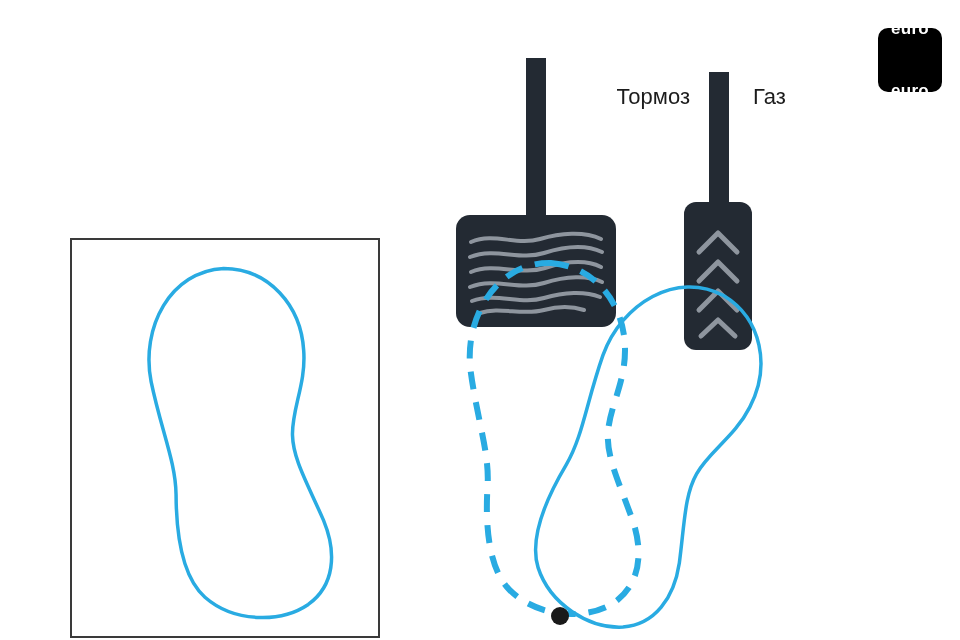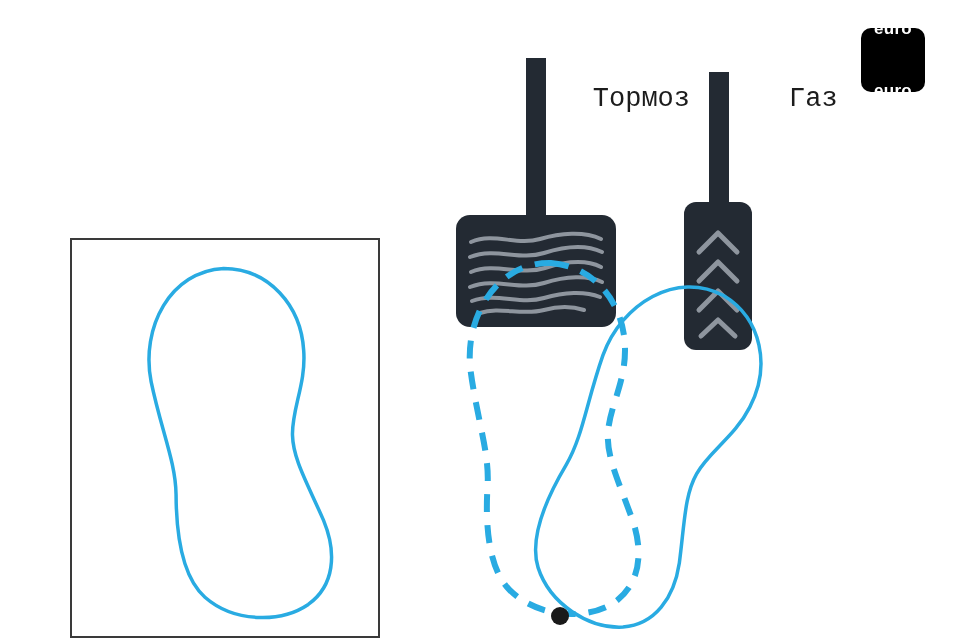--- a/index.html
+++ b/index.html
@@ -24,41 +24,40 @@
   .chevrons path { stroke-width: 5; }
 
   .foot { fill: none; stroke: var(--accent-blue, #29ABE2); }
   .foot.solid  { stroke-width: 3.5px; }
   .foot.dashed { stroke-width: 6px; stroke-dasharray: 18 13; }
 
   .heel-dot { fill: var(--heel-dot, #1A1A1A); }
 
   .pedal-label {
     position: absolute;
-    font-size: 27px;
+    font-size: 22px;
     font-weight: 500;
     color: var(--label-text, #1C1C1C);
     white-space: nowrap;
-    font-family: Liberation Mono, monospace;
   }
   .pedal-label.brake { left: 558px; top: 84px; width: 132px; text-align: right; }
-  .pedal-label.gas   { left: 789px; top: 84px; }
+  .pedal-label.gas   { left: 753px; top: 84px; }
 
   .footprint-box {
     position: absolute;
     left: 70px; top: 238px;
     width: 306px; height: 396px;
     border: 2px solid var(--footprint-box-border, #3A3A3A);
     background: var(--background, #FFFFFF);
   }
   .footprint-box svg { display: block; width: 100%; height: 100%; }
 
   .logo {
     position: absolute;
-    right: 35px; top: 28px;
+    right: 18px; top: 28px;
     width: 64px; height: 64px;
     border-radius: 10px;
     background: var(--logo-bg, #000000);
     color: var(--logo-text, #FFFFFF);
     display: flex; flex-direction: column;
     align-items: center; justify-content: center;
     font-weight: bold;
     font-size: 17px;
     line-height: 1.05;
     letter-spacing: 0.3px;

